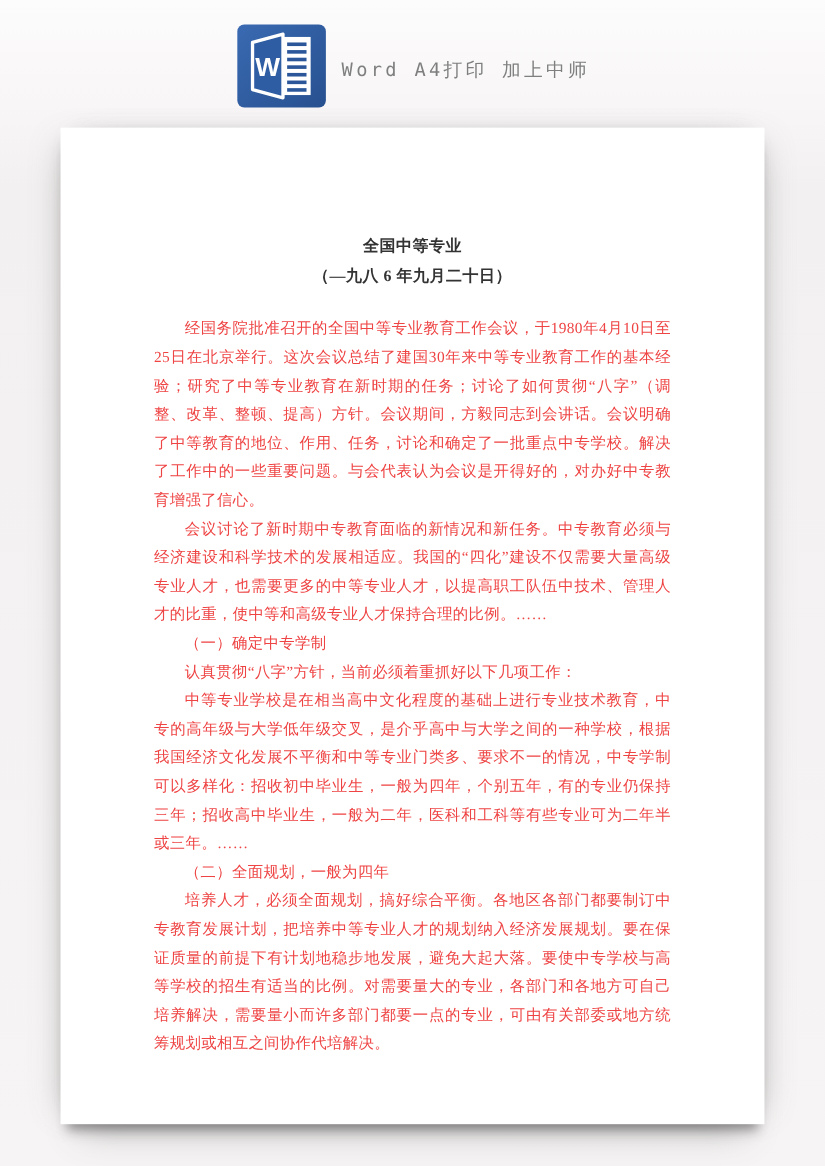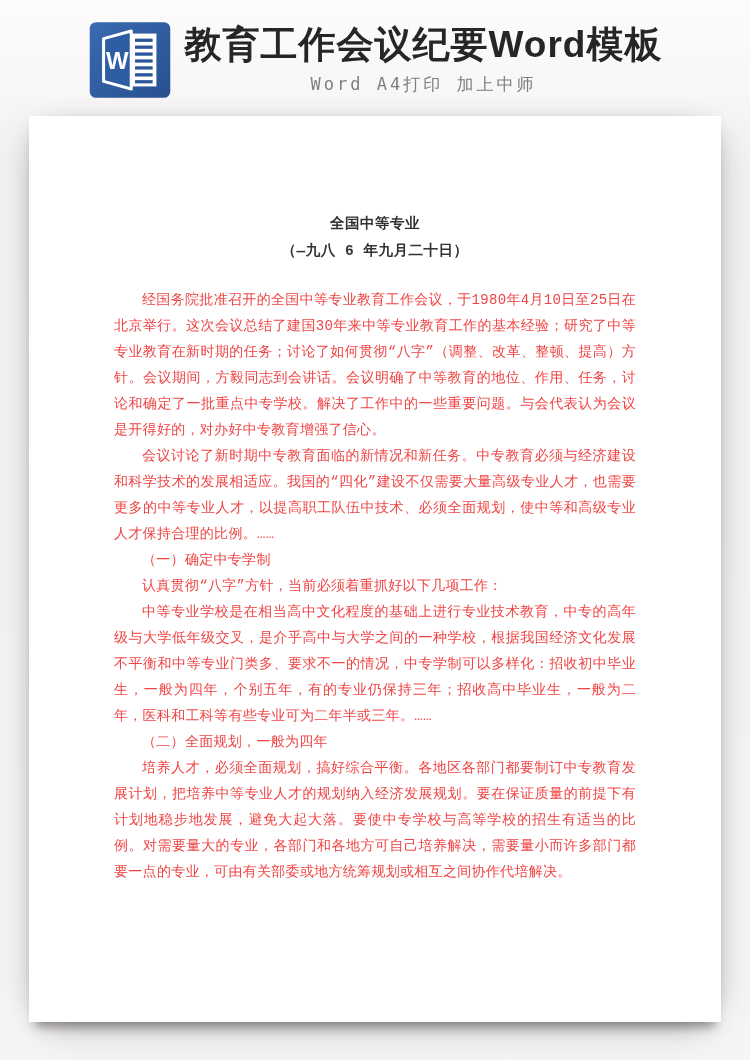--- a/index.html
+++ b/index.html
@@ -31,32 +31,32 @@
     margin-top: 6px;
     font-family: "DejaVu Sans Mono", "Liberation Mono", monospace;
     font-size: 17px;
     color: #7f7f7f;
     letter-spacing: 3px;
     white-space: nowrap;
   }
 
   
   .page {
-    width: 692px;
+    width: 640px;
     height: 906px;
     margin: 12px auto 0;
     background: #ffffff;
     padding: 95px 85px 0;
     box-shadow:
       0 11px 10px -6px rgba(62, 60, 60, 0.50),
       0 26px 30px -18px rgba(95, 93, 93, 0.30),
       15px 0 28px -16px rgba(120, 118, 118, 0.35),
       -15px 0 28px -16px rgba(120, 118, 118, 0.35),
       0 -6px 18px -12px rgba(150, 148, 148, 0.22);
-    font-family: Liberation Mono, monospace;
+    font-family: Liberation Serif, serif;
   }
   .doc-title { text-align: center; margin-bottom: 22px; }
   .doc-title-line {
     font-size: 14.5px;
     font-weight: 600;
     color: #333333;
     line-height: 27px;
     letter-spacing: 0.5px;
   }
   .doc-body { }
@@ -92,33 +92,32 @@
       <rect x="37" y="36" width="14" height="2.6" fill="#2b579a"></rect>
       <rect x="37" y="41.5" width="14" height="2.6" fill="#2b579a"></rect>
       <rect x="37" y="47" width="14" height="2.6" fill="#2b579a"></rect>
     </g>
 
     <path d="M12 14 L34 8 L34 54 L12 48 Z" fill="#2e5da3" stroke="#ffffff" stroke-width="2.4" stroke-linejoin="round"></path>
     <text x="23" y="38" text-anchor="middle" font-family="Liberation Sans, DejaVu Sans, sans-serif" font-size="19" font-weight="700" fill="#ffffff">W</text>
   </svg>
 
   <div class="header-text">
-    <div class="site-title">教育工作会议纪要Word模板</div>
     <div class="site-subtitle">Word A4打印 加上中师</div>
   </div>
 </div>
 
 <div class="page">
   <div class="doc-title">
     <div class="doc-title-line">全国中等专业</div>
     <div class="doc-title-line">（—九八 6 年九月二十日）</div>
   </div>
 
   <div class="doc-body">
       <p class="doc-para">经国务院批准召开的全国中等专业教育工作会议，于1980年4月10日至25日在北京举行。这次会议总结了建国30年来中等专业教育工作的基本经验；研究了中等专业教育在新时期的任务；讨论了如何贯彻“八字”（调整、改革、整顿、提高）方针。会议期间，方毅同志到会讲话。会议明确了中等教育的地位、作用、任务，讨论和确定了一批重点中专学校。解决了工作中的一些重要问题。与会代表认为会议是开得好的，对办好中专教育增强了信心。</p>
-      <p class="doc-para">会议讨论了新时期中专教育面临的新情况和新任务。中专教育必须与经济建设和科学技术的发展相适应。我国的“四化”建设不仅需要大量高级专业人才，也需要更多的中等专业人才，以提高职工队伍中技术、必须全面规划，使中等和高级专业人才保持合理的比例。……</p>
+      <p class="doc-para">会议讨论了新时期中专教育面临的新情况和新任务。中专教育必须与经济建设和科学技术的发展相适应。我国的“四化”建设不仅需要大量高级专业人才，也需要更多的中等专业人才，以提高职工队伍中技术、管理人才的比重，使中等和高级专业人才保持合理的比例。……</p>
       <p class="doc-para">（一）确定中专学制</p>
       <p class="doc-para">认真贯彻“八字”方针，当前必须着重抓好以下几项工作：</p>
       <p class="doc-para">中等专业学校是在相当高中文化程度的基础上进行专业技术教育，中专的高年级与大学低年级交叉，是介乎高中与大学之间的一种学校，根据我国经济文化发展不平衡和中等专业门类多、要求不一的情况，中专学制可以多样化：招收初中毕业生，一般为四年，个别五年，有的专业仍保持三年；招收高中毕业生，一般为二年，医科和工科等有些专业可为二年半或三年。……</p>
       <p class="doc-para">（二）全面规划，一般为四年</p>
       <p class="doc-para">培养人才，必须全面规划，搞好综合平衡。各地区各部门都要制订中专教育发展计划，把培养中等专业人才的规划纳入经济发展规划。要在保证质量的前提下有计划地稳步地发展，避免大起大落。要使中专学校与高等学校的招生有适当的比例。对需要量大的专业，各部门和各地方可自己培养解决，需要量小而许多部门都要一点的专业，可由有关部委或地方统筹规划或相互之间协作代培解决。</p>
     </div>
 </div>
 
 </body></html>

